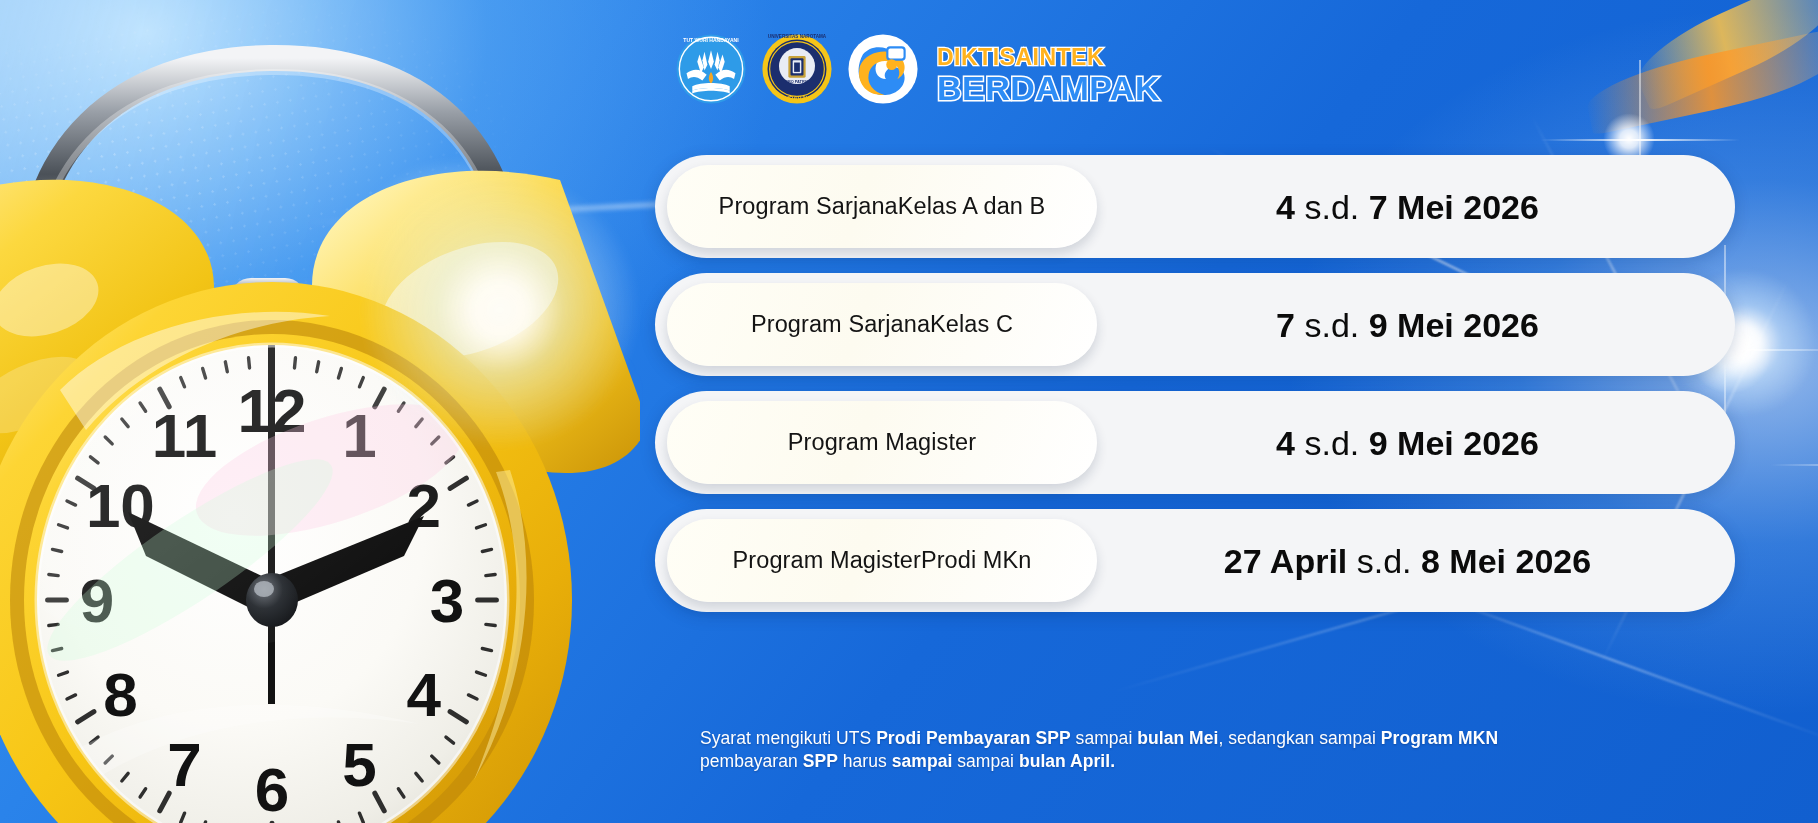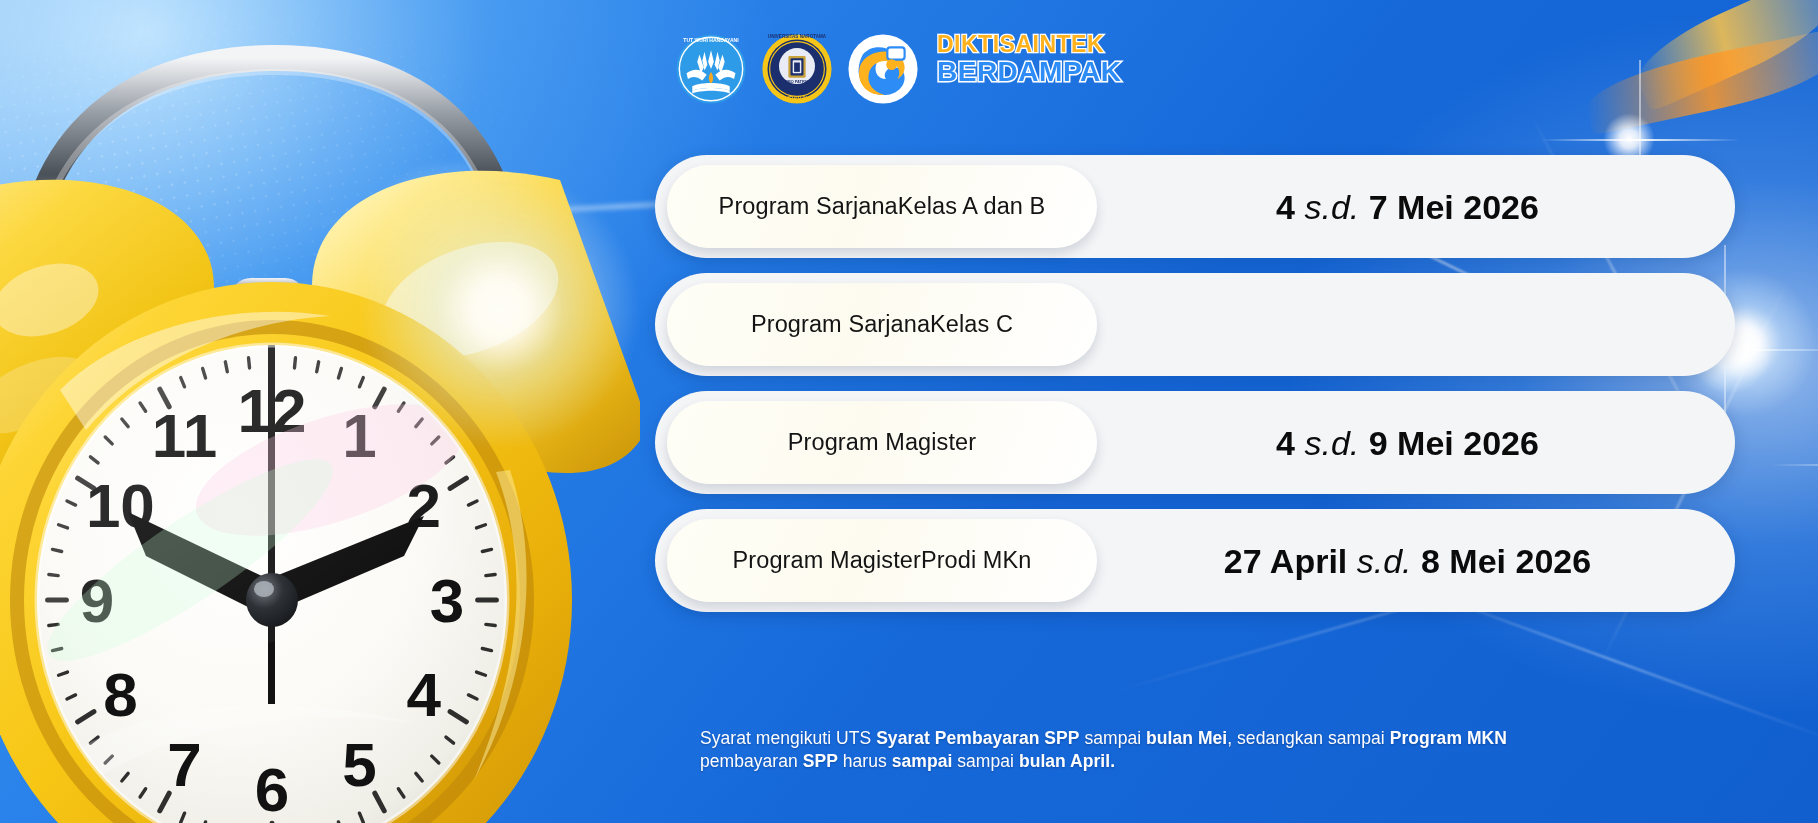--- a/index.html
+++ b/index.html
@@ -99,30 +99,30 @@
     filter: blur(20px);
     transform: rotate(-38deg);
   }
 
   
   #clock-art { position: absolute; left: 0; top: 0; width: 640px; height: 823px; }
 
   
   #logo-bar {
     position: absolute; left: 675px; top: 33px;
-    display: flex; align-items: flex-start; gap: 14px;
+    display: flex; align-items: flex-end; gap: 14px;
   }
   .logo-badge { display:block; }
   #diktisaintek-wordmark { margin-left: 4px; line-height: 1; }
   #diktisaintek-wordmark .l1 {
     display:block; color:#FFB21E; font-weight:900; font-size:23px;
     letter-spacing:.5px; -webkit-text-stroke: 2.6px #ffffff; paint-order: stroke fill;
   }
   #diktisaintek-wordmark .l2 {
-    display:block; color:#2D8CF5; font-weight:900; font-size:28px;
+    display:block; color:#2D8CF5; font-weight:900; font-size:34px;
     letter-spacing:.5px; margin-top:2px; -webkit-text-stroke: 3px #ffffff; paint-order: stroke fill;
   }
 
   
   #cards { position: absolute; left: 655px; top: 155px; width: 1080px; }
   .card {
     position: relative;
     height: 103px;
     margin-bottom: 15px;
     background: #F4F5F7;
@@ -153,21 +153,21 @@
     position: absolute;
     left: 455px; right: 30px;
     text-align: center;
     color: #0B0B0B;
     font-size: 34px;
     line-height: 1;
     font-weight: 400;
     white-space: nowrap;
   }
   .card-date b { font-weight: 700; }
-  .card-date .sd { font-weight: 400; font-style: italic; }
+  .card-date .sd { font-weight: 400; }
 
   
   #footer-note {
     position: absolute;
     left: 700px; top: 727px;
     width: 880px;
     color: #FFFFFF;
     font-size: 17.5px;
     line-height: 1.34;
     letter-spacing: .05px;
@@ -443,31 +443,32 @@
           <div class="pill-line">Program Sarjana</div>
           <div class="pill-line">Kelas A dan B</div>
         </div>
         <div class="card-date"><b>4</b> <span class="sd">s.d.</span> <b>7 Mei 2026</b></div>
       </div>
       <div class="card">
         <div class="card-pill">
           <div class="pill-line">Program Sarjana</div>
           <div class="pill-line">Kelas C</div>
         </div>
+        <div class="card-date"><b>7</b> <span class="sd">s.d.</span> <b>9 Mei 2026</b></div>
       </div>
       <div class="card">
         <div class="card-pill">
           <div class="pill-line">Program Magister</div>
         </div>
         <div class="card-date"><b>4</b> <span class="sd">s.d.</span> <b>9 Mei 2026</b></div>
       </div>
       <div class="card">
         <div class="card-pill">
           <div class="pill-line">Program Magister</div>
           <div class="pill-line">Prodi MKn</div>
         </div>
         <div class="card-date"><b>27 April</b> <span class="sd">s.d.</span> <b>8 Mei 2026</b></div>
       </div>
     </div>
 
-  <div id="footer-note"><span>Syarat mengikuti UTS </span><b>Syarat Pembayaran SPP</b><span> sampai </span><b>bulan Mei</b><span>, sedangkan sampai </span><b>Program MKN</b><span> pembayaran </span><b>SPP</b><span> harus </span><b>sampai</b><span> sampai </span><b>bulan April.</b></div>
+  <div id="footer-note"><span>Syarat mengikuti UTS </span><b>Prodi Pembayaran SPP</b><span> sampai </span><b>bulan Mei</b><span>, sedangkan sampai </span><b>Program MKN</b><span> pembayaran </span><b>SPP</b><span> harus </span><b>sampai</b><span> sampai </span><b>bulan April.</b></div>
 
 </div>
 
 </body></html>

